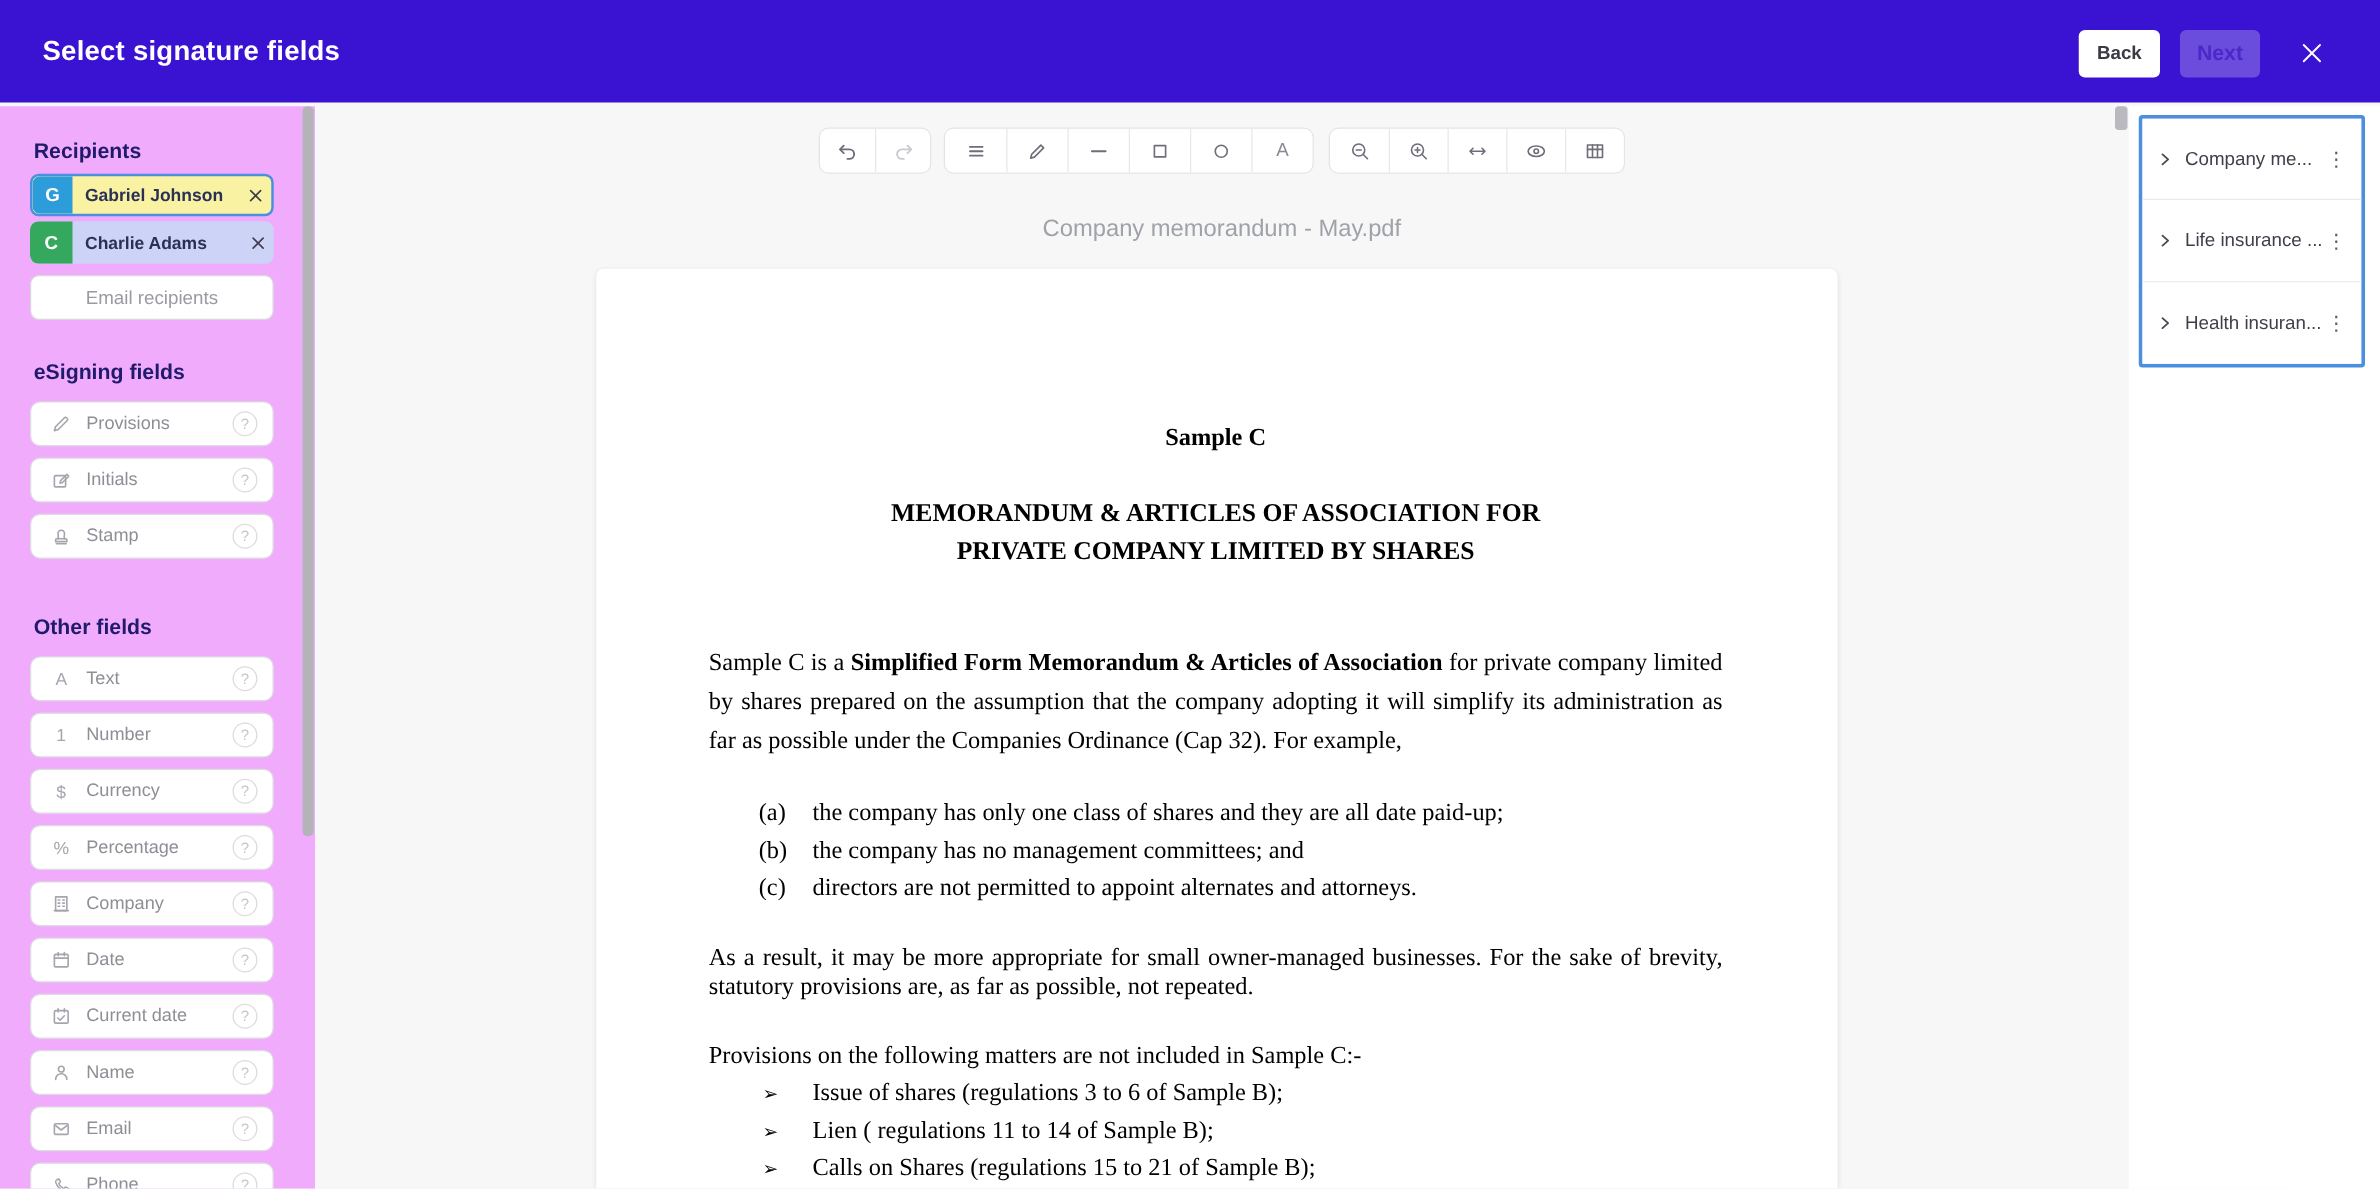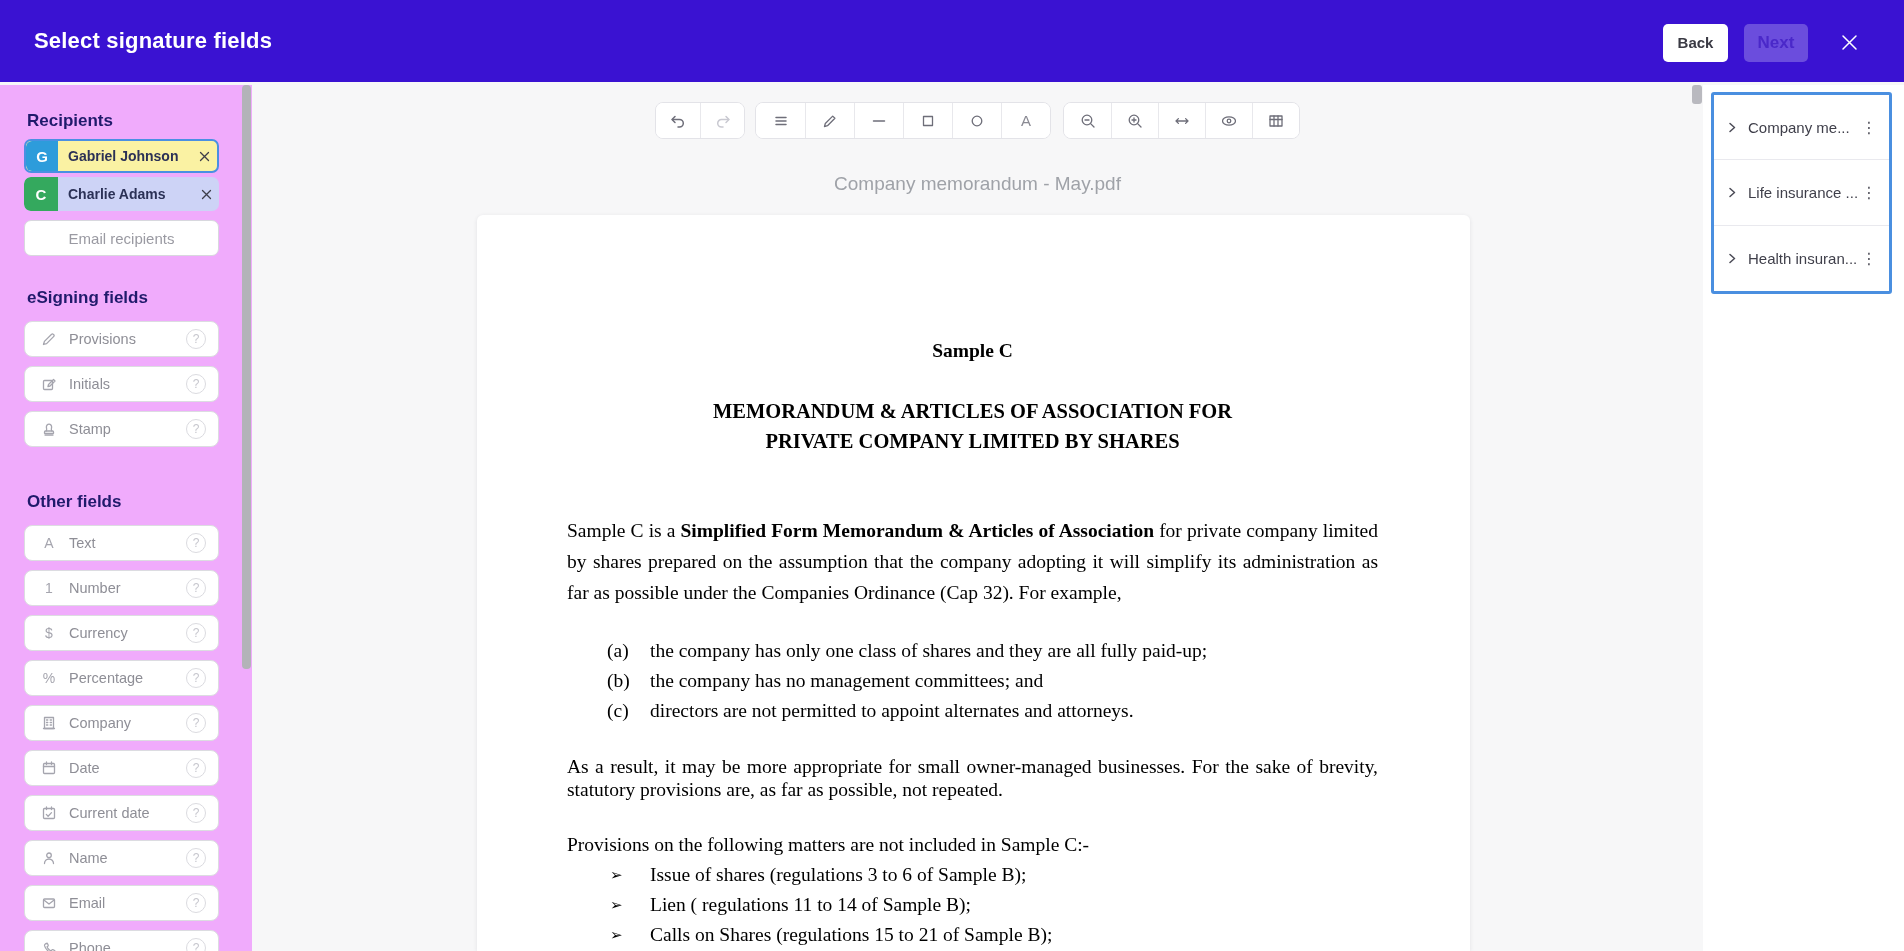--- a/index.html
+++ b/index.html
@@ -365,21 +365,21 @@
 
     <div id="doc-page">
       <div id="doc-content">
         <div class="doc-h1">Sample C</div>
         <div class="doc-h2">
           <div>MEMORANDUM &amp; ARTICLES OF ASSOCIATION FOR</div>
           <div>PRIVATE COMPANY LIMITED BY SHARES</div>
         </div>
         <p class="doc-p doc-p1"><span>Sample C is a </span><b>Simplified Form Memorandum &amp; Articles of Association</b><span> for private company limited by shares prepared on the assumption that the company adopting it will simplify its administration as far as possible under the Companies Ordinance (Cap 32).   For example,</span></p>
         <div class="doc-list">
-          <div class="doc-li"><span class="marker">(a)</span><span>the company has only one class of shares and they are all fully paid-up;</span></div>
+          <div class="doc-li"><span class="marker">(a)</span><span>the company has only one class of shares and they are all date paid-up;</span></div>
           <div class="doc-li"><span class="marker">(b)</span><span>the company has no management committees; and</span></div>
           <div class="doc-li"><span class="marker">(c)</span><span>directors are not permitted to appoint alternates and attorneys.</span></div>
         </div>
         <p class="doc-p doc-p2">As a result, it may be more appropriate for small owner-managed businesses.   For the sake of brevity, statutory provisions are, as far as possible, not repeated.</p>
         <p class="doc-p doc-p3">Provisions on the following matters are not included in Sample C:-</p>
         <div class="doc-list doc-bullets">
           <div class="doc-li"><span class="marker">➢</span><span>Issue of shares (regulations 3 to 6 of Sample B);</span></div>
           <div class="doc-li"><span class="marker">➢</span><span>Lien ( regulations 11 to 14 of Sample B);</span></div>
           <div class="doc-li"><span class="marker">➢</span><span>Calls on Shares (regulations 15 to 21 of Sample B);</span></div>
         </div>

